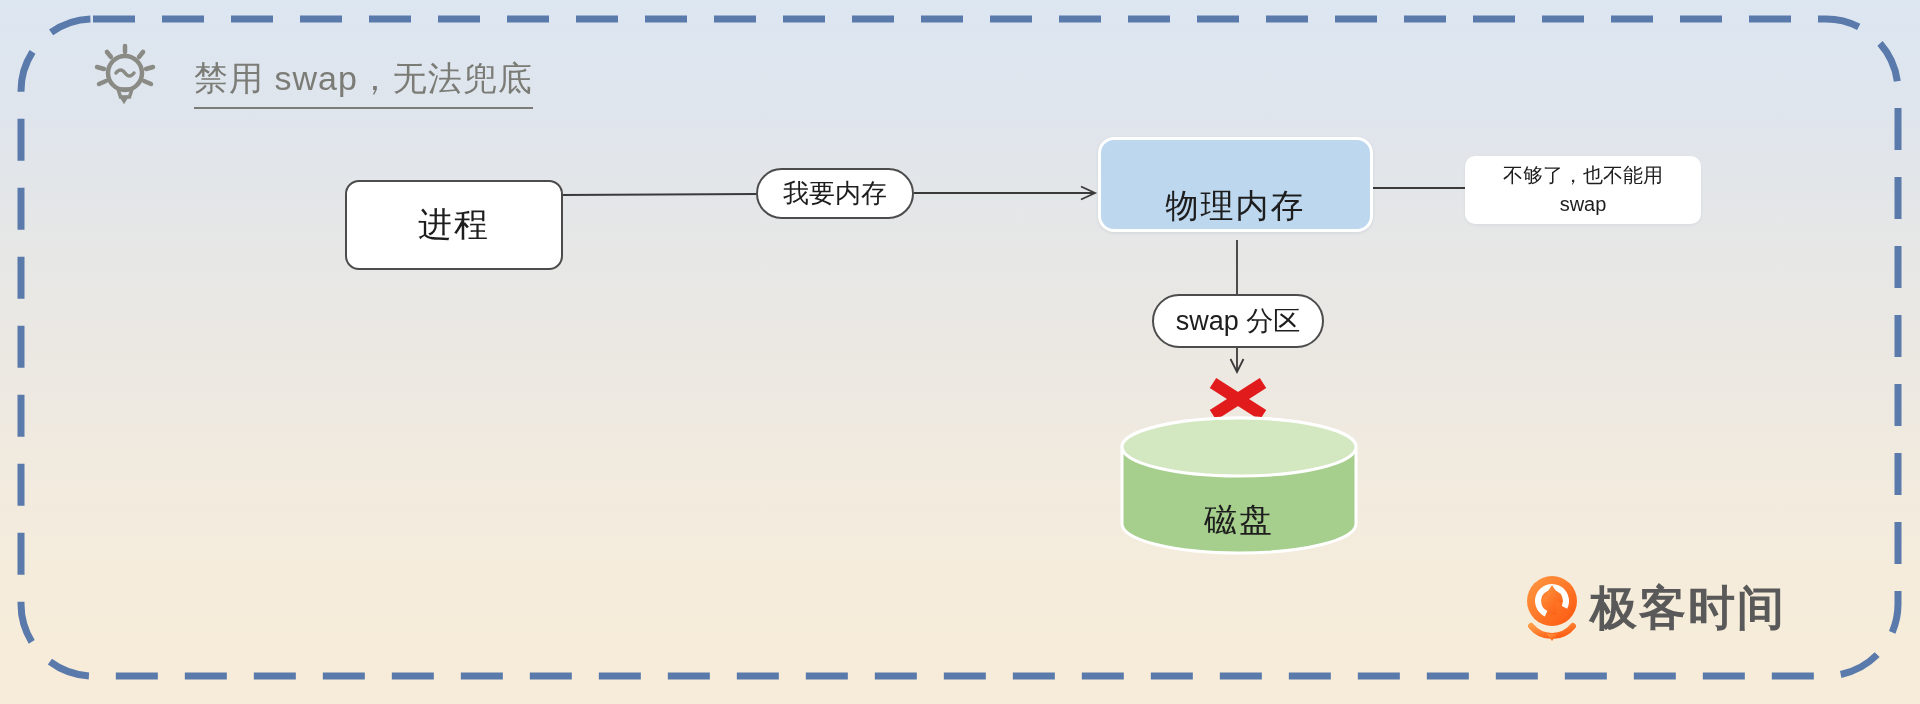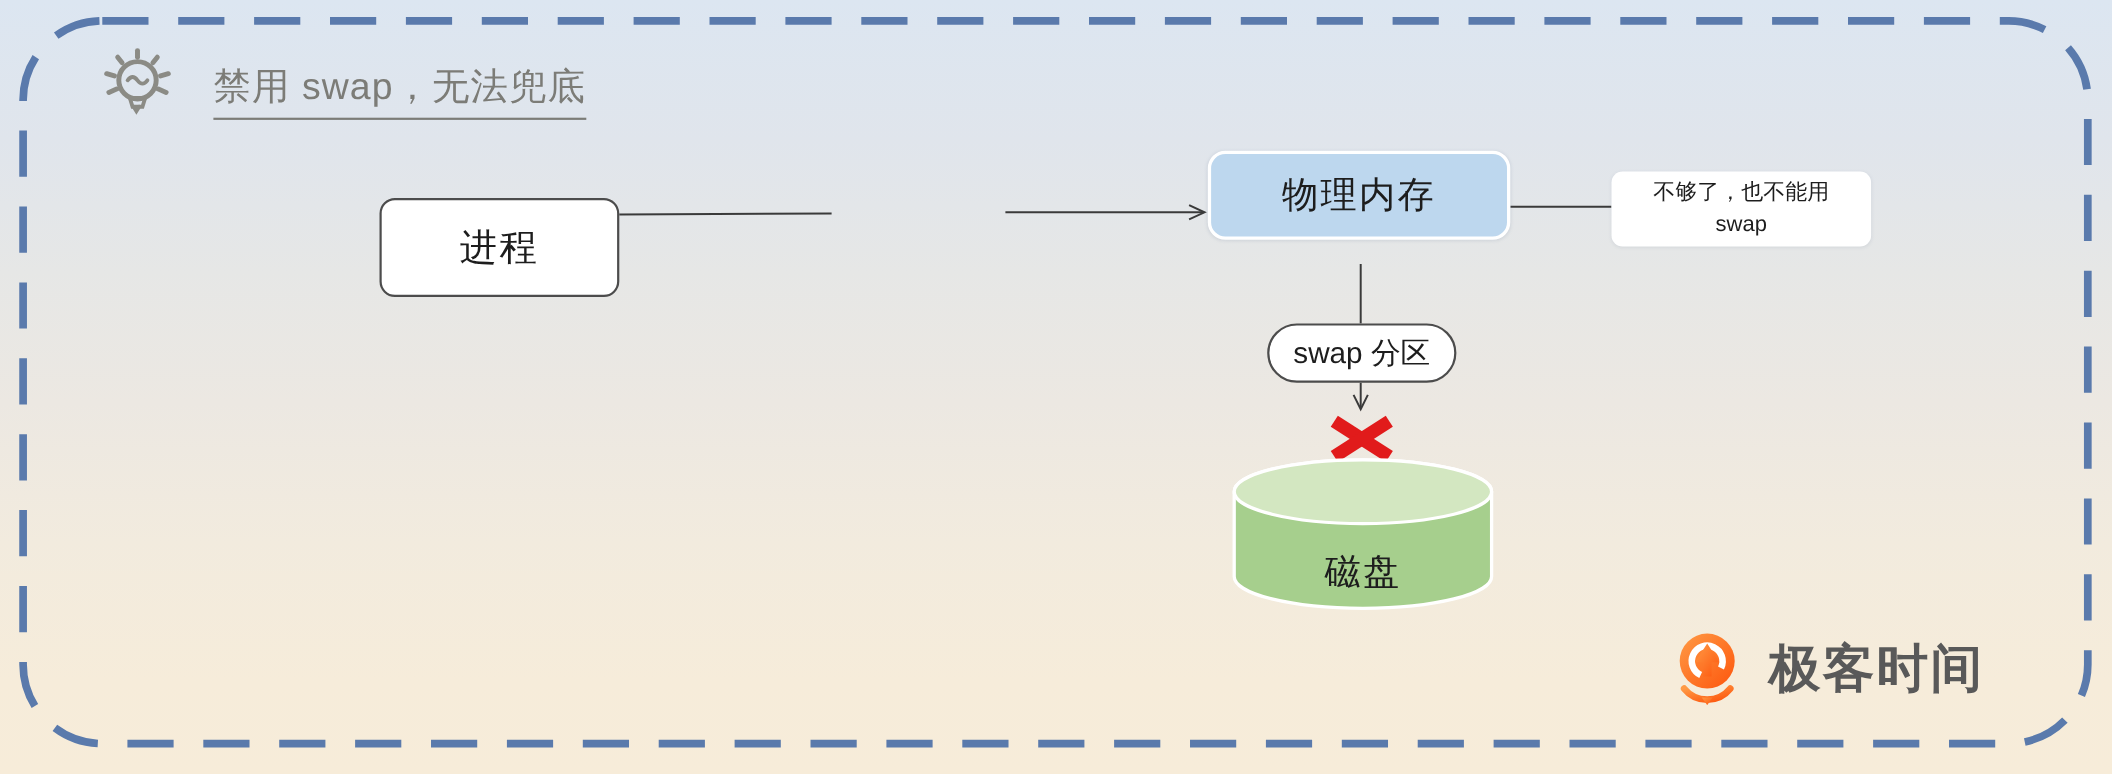--- a/index.html
+++ b/index.html
@@ -47,24 +47,25 @@
     left:345px;top:152px;width:218px;height:90px;
     background:#ffffff;border:2.5px solid #4c4c4c;border-radius:14px;
     font-size:34px;letter-spacing:2px;margin-top:28px;
   }
   .req{
     left:756px;top:168px;width:158px;height:51px;
     background:#ffffff;border:2.5px solid #4c4c4c;border-radius:26px;
     font-size:26px;
   }
   .mem{
-    left:1098px;top:137px;width:275px;height:81px;
+    left:1098px;top:137px;width:275px;height:95px;
     background:#bdd7ee;border:3px solid #ffffff;border-radius:16px;
     font-size:33px;letter-spacing:2px;
     box-shadow:0 1px 3px rgba(90,110,140,0.15);
+    align-items:flex-end;
   }
   .note{
     left:1465px;top:156px;width:236px;height:68px;
     background:#ffffff;border-radius:10px;
     font-size:20px;line-height:1.45;
     flex-direction:column;
     box-shadow:0 1px 3px rgba(90,110,140,0.10);
   }
   .swapPill{
     left:1152px;top:294px;width:172px;height:54px;
@@ -73,21 +74,21 @@
   }
   .disk-svg{position:absolute;left:1119px;top:416px;width:240px;height:140px;}
   .disk-label{
     position:absolute;left:1119px;top:498px;width:240px;
     font-size:33px;letter-spacing:2px;color:#1d1d1d;
     text-align:center;
   }
   
   .logo{
     position:absolute;left:1520px;top:575px;
-    display:flex;align-items:center;gap:24px;
+    display:flex;align-items:center;gap:6px;
   }
   .logo-icon{width:64px;height:66px;}
   .logo-text{
     font-size:47px;font-weight:600;color:#595959;letter-spacing:2px;
     white-space:nowrap;
   }
 </style>
 </head>
 <body>
 
@@ -127,20 +128,23 @@
     <g stroke="#e11b1b" stroke-width="12">
       <line x1="1213" y1="383" x2="1263" y2="415"></line>
       <line x1="1263" y1="383" x2="1213" y2="415"></line>
     </g>
   </svg>
 
   <div class="node proc">
     <span>进程</span>
   </div>
 
+  <div class="node req">
+    <span>我要内存</span>
+  </div>
 
   <div class="node mem">
     <span>物理内存</span>
   </div>
 
   <div class="node note">
     <span>不够了，也不能用</span>
     <span>swap</span>
   </div>
 

